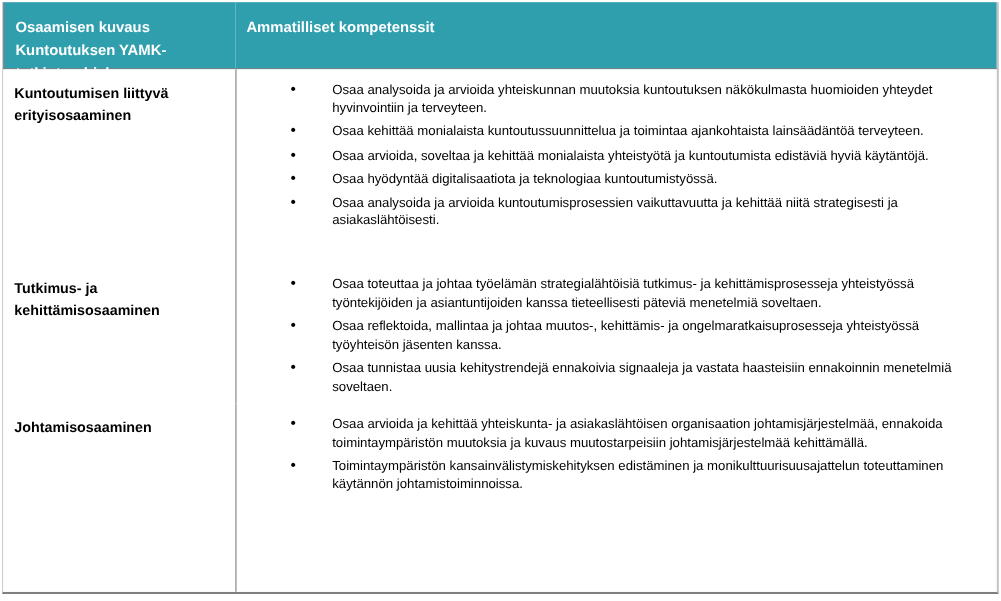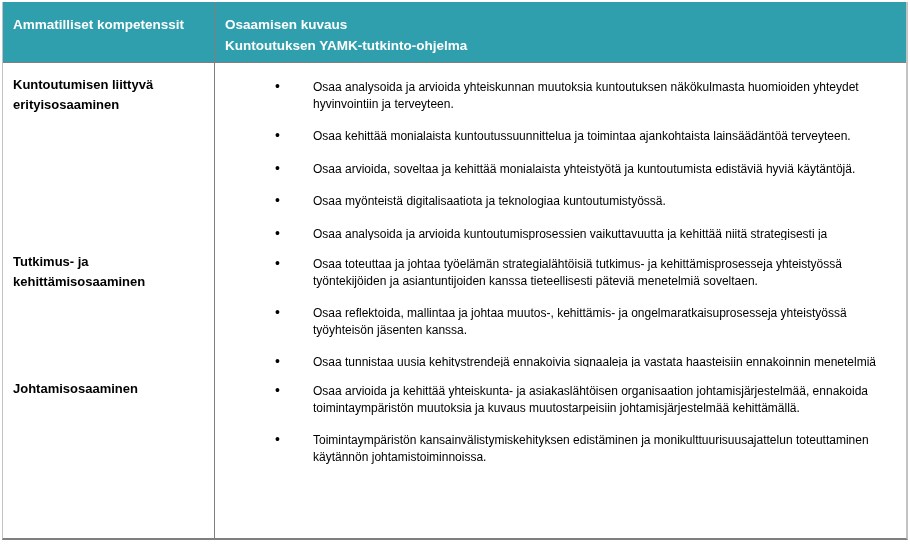--- a/index.html
+++ b/index.html
@@ -59,53 +59,53 @@
   .bullets {
     margin: 10px 6px 0 0;
     padding: 0 0 0 44px;
     list-style: none;
     font-size: 12px;
     line-height: 16.5px;
   }
   .bullets li {
     position: relative;
     padding-left: 38px;
-    margin: 16px;
+    margin: 5px;
   }
   .bullets li::before {
     content: "\2022";
     position: absolute;
     left: 0;
     top: -1px;
     font-size: 14px;
   }
 </style>
 </head>
 <body>
 
 <div class="page">
   <div class="table">
 
-    <div class="hcell hleft">
-      <span>Ammatilliset kompetenssit</span>
-    </div>
     <div class="hcell hright">
       <div>Osaamisen kuvaus</div>
       <div>Kuntoutuksen YAMK-tutkinto-ohjelma</div>
+    </div>
+    <div class="hcell hleft">
+      <span>Ammatilliset kompetenssit</span>
     </div>
 
     <div class="cell left row1">
       <span>Kuntoutumisen liittyvä erityisosaaminen</span>
     </div>
     <div class="cell right row1">
       <ul class="bullets">
         <li>Osaa analysoida ja arvioida yhteiskunnan muutoksia kuntoutuksen näkökulmasta huomioiden yhteydet hyvinvointiin ja terveyteen.</li>
         <li>Osaa kehittää monialaista kuntoutussuunnittelua ja toimintaa ajankohtaista lainsäädäntöä terveyteen.</li>
         <li>Osaa arvioida, soveltaa ja kehittää monialaista yhteistyötä ja kuntoutumista edistäviä hyviä käytäntöjä.</li>
-        <li>Osaa myönteistä digitalisaatiota ja teknologiaa kuntoutumistyössä.</li>
+        <li>Osaa hyödyntää digitalisaatiota ja teknologiaa kuntoutumistyössä.</li>
         <li>Osaa analysoida ja arvioida kuntoutumisprosessien vaikuttavuutta ja kehittää niitä strategisesti ja asiakaslähtöisesti.</li>
       </ul>
     </div>
 
     <div class="cell left row2">
       <span>Tutkimus- ja kehittämisosaaminen</span>
     </div>
     <div class="cell right row2">
       <ul class="bullets">
         <li>Osaa toteuttaa ja johtaa työelämän strategialähtöisiä tutkimus- ja kehittämisprosesseja yhteistyössä työntekijöiden ja asiantuntijoiden kanssa tieteellisesti päteviä menetelmiä soveltaen.</li>

